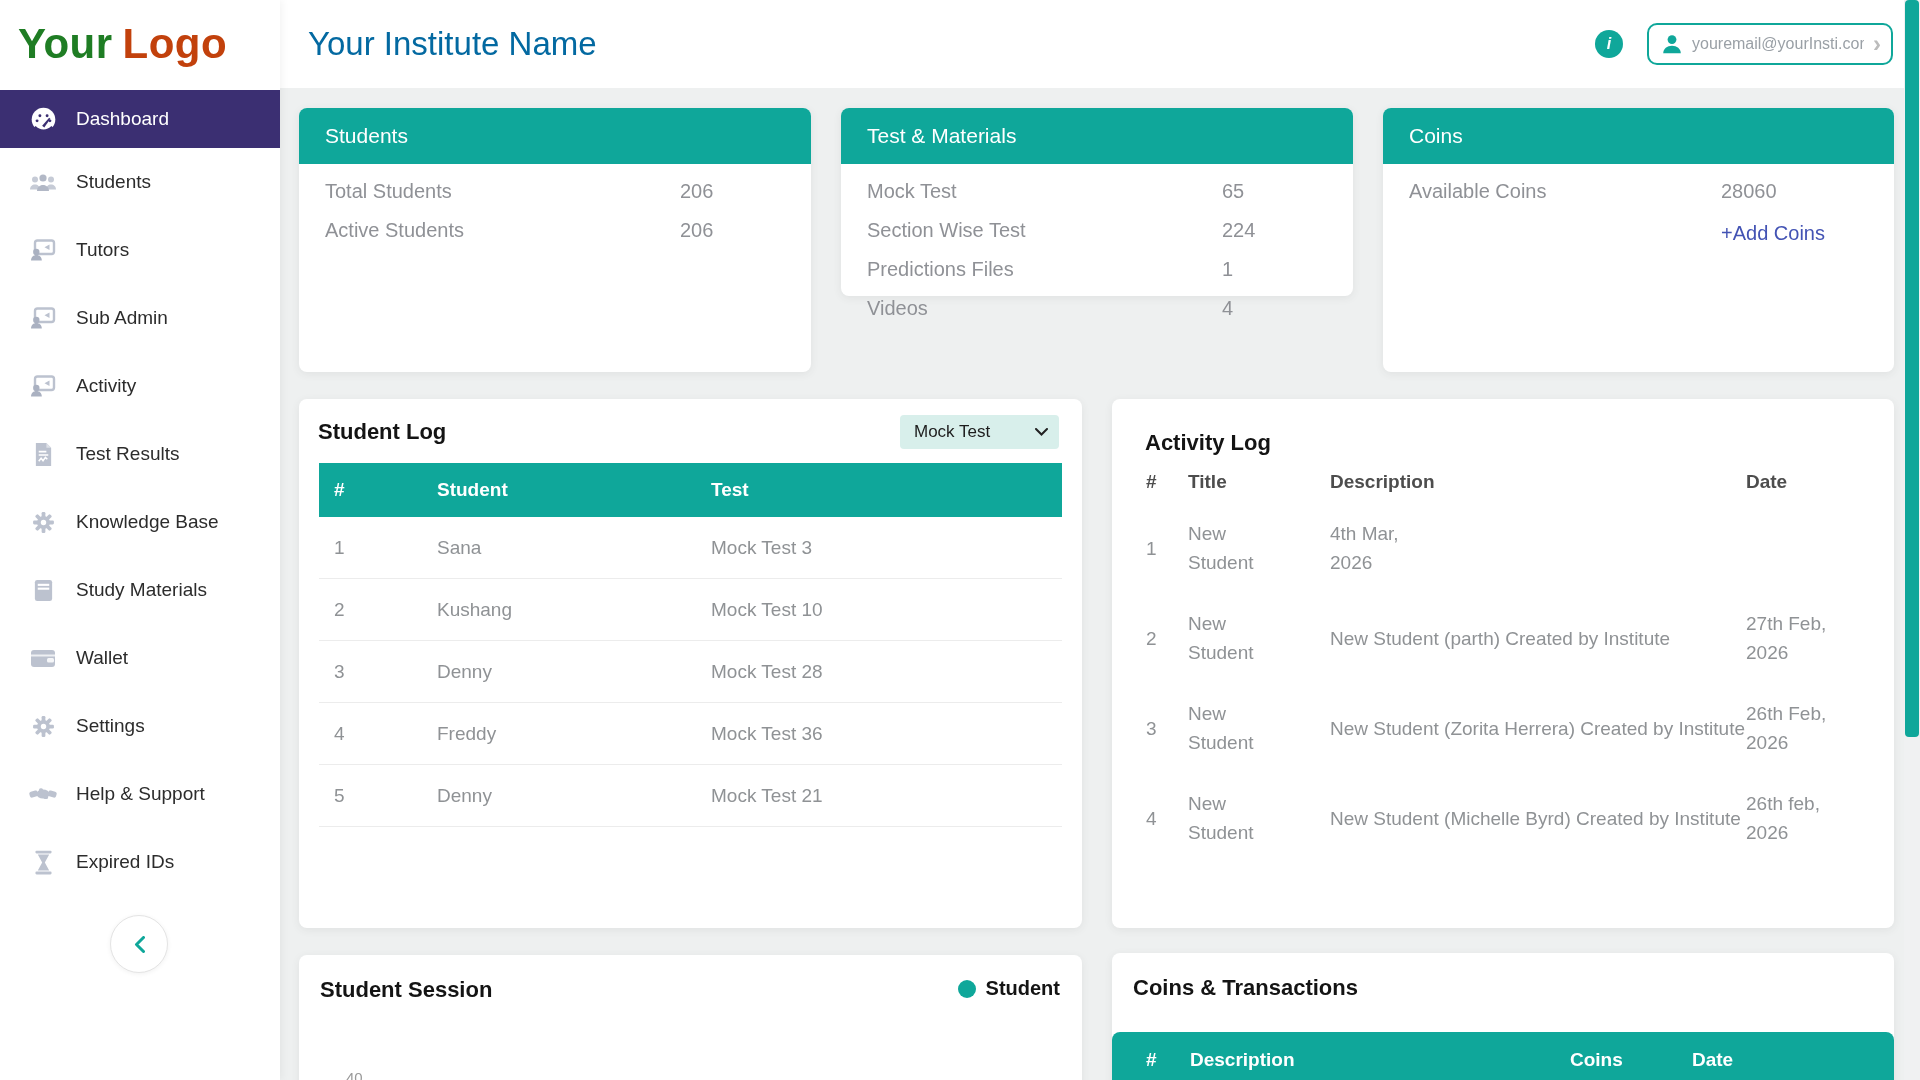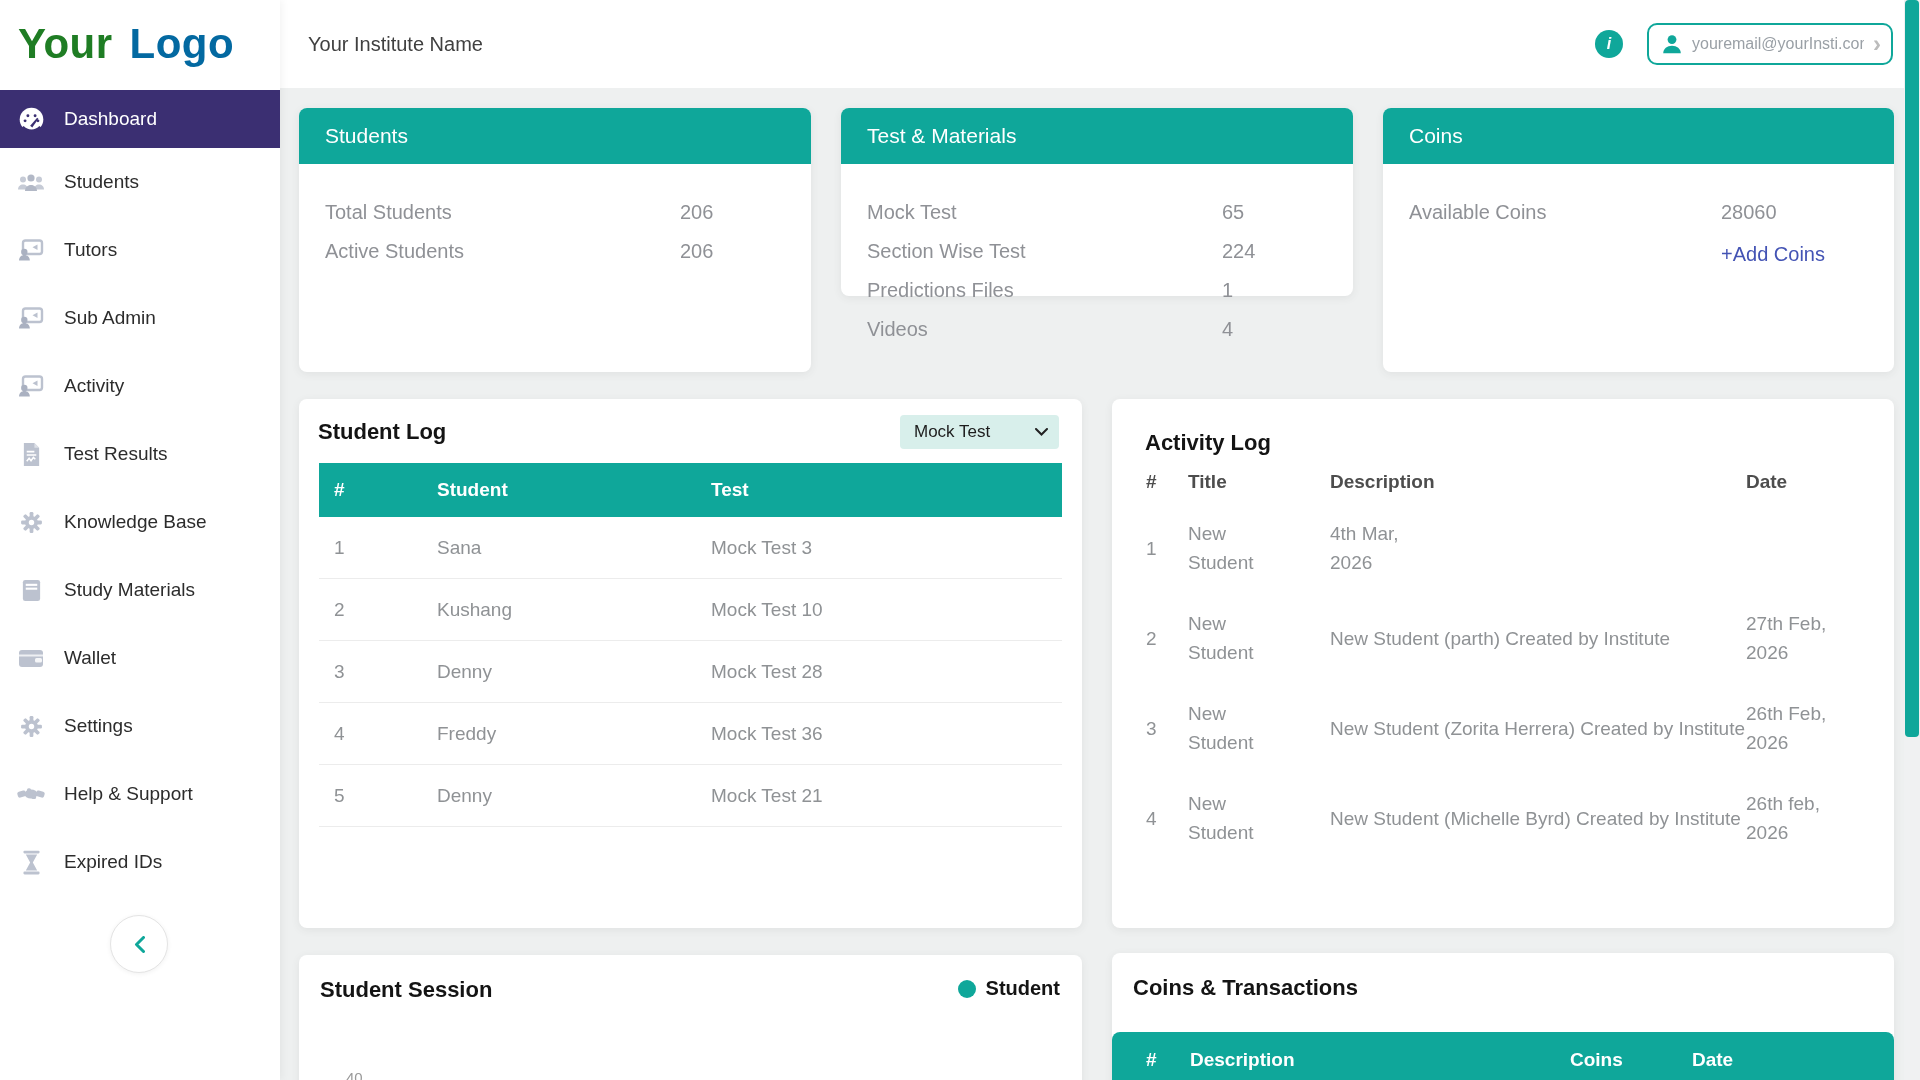--- a/index.html
+++ b/index.html
@@ -6,50 +6,50 @@
   body{
     position:relative;width:1920px;height:1080px;overflow:hidden;
     background:#eef0f0;font-family:"Liberation Sans",sans-serif;
     -webkit-font-smoothing:antialiased;
   }
   
   .sidebar{position:absolute;left:0;top:0;width:280px;height:1080px;background:#fff;
     box-shadow:2px 0 8px rgba(0,0,0,.05);z-index:3;}
   .logo{padding:20px 0 0 18px;font-size:42px;font-weight:700;letter-spacing:.5px;white-space:nowrap;}
   .logo .p1{color:#1f7d24;}
-  .logo .p2{color:#0369a1;margin-left:17px;}
+  .logo .p2{color:#c2410c;margin-left:10px;}
   .nav{position:absolute;top:90px;left:0;right:0;}
-  .nav-item{display:flex;align-items:center;gap:18px;height:68px;padding-left:16px;
+  .nav-item{display:flex;align-items:center;gap:18px;height:68px;padding-left:28px;
     color:#2c2c2c;font-size:19px;cursor:pointer;box-sizing:border-box;}
   .nav-item.active{height:58px;background:#3b2f72;color:#fff;}
   .icon-box{width:30px;display:flex;justify-content:center;align-items:center;}
   .collapse-btn{position:absolute;left:110px;top:915px;width:56px;height:56px;border-radius:50%;
     background:#fff;border:1px solid #e4e4e4;display:flex;align-items:center;justify-content:center;
     box-shadow:0 1px 5px rgba(0,0,0,.06);cursor:pointer;}
   
   .topbar{position:absolute;left:280px;top:0;width:1640px;height:88px;background:#fff;
     display:flex;align-items:center;padding:0 27px 0 28px;box-sizing:border-box;z-index:2;}
-  .inst-name{font-size:20px;font-weight:500;color:#404040;}
+  .inst-name{font-size:33px;font-weight:500;color:#0369a1;}
   .topbar-right{margin-left:auto;display:flex;align-items:center;gap:24px;}
   .info-circle{width:28px;height:28px;border-radius:50%;background:#0fa79a;color:#fff;
     font-weight:700;font-size:16px;font-style:italic;display:flex;align-items:center;justify-content:center;cursor:pointer;}
   .user-pill{height:42px;width:246px;border:2px solid #0fa79a;border-radius:10px;background:#fff;
     display:flex;align-items:center;gap:9px;padding:0 10px 0 12px;box-sizing:border-box;cursor:pointer;}
   .user-email{color:#9aa0a6;font-size:16px;flex:1;white-space:nowrap;overflow:hidden;}
   .pill-chevron{color:#bcbcbc;font-size:24px;line-height:1;font-weight:700;}
   
   .card{position:absolute;background:#fff;border-radius:8px;box-shadow:0 2px 8px rgba(60,60,60,.08);}
   .card-head{height:56px;background:#0fa79a;border-radius:8px 8px 0 0;display:flex;align-items:center;
     padding-left:26px;color:#fff;font-size:21px;}
   .section-title{position:absolute;font-size:22px;font-weight:700;color:#141414;}
   
   #card-students{left:299px;top:108px;width:512px;height:264px;}
   #card-tests{left:841px;top:108px;width:512px;height:188px;}
   #card-coins{left:1383px;top:108px;width:511px;height:264px;}
-  .stat-body{padding:29px 26px 0 26px;}
+  .stat-body{padding:8px 26px 0 26px;}
   .stat-row{display:grid;grid-template-columns:355px 1fr;font-size:20px;color:#8f9196;line-height:39px;}
   .coins-body .stat-row{grid-template-columns:312px 1fr;}
   .add-coins{color:#4353b4;font-size:20px;line-height:44px;cursor:pointer;}
   
   #card-studentlog{left:299px;top:399px;width:783px;height:529px;}
   #card-studentlog .section-title{left:19px;top:20px;}
   .dropdown{position:absolute;right:23px;top:16px;width:159px;height:34px;background:#d8efeb;border-radius:4px;
     display:flex;align-items:center;padding:0 11px 0 14px;box-sizing:border-box;font-size:17px;color:#1d1d1d;cursor:pointer;}
   .dropdown .caret{margin-left:auto;display:flex;}
   .sl-table{position:absolute;left:20px;right:20px;top:64px;}

